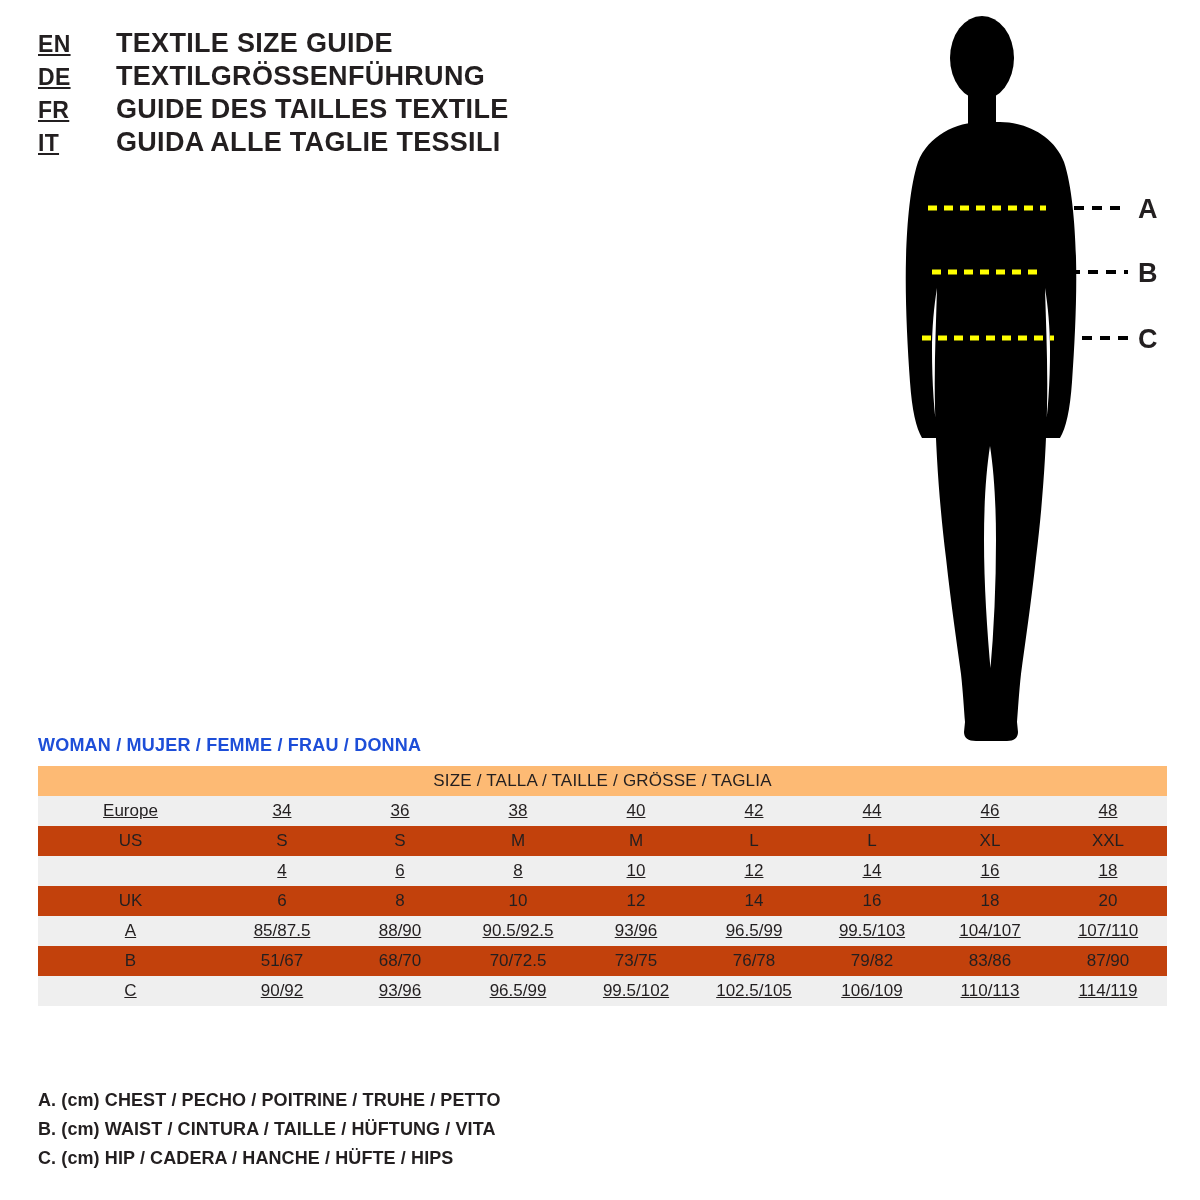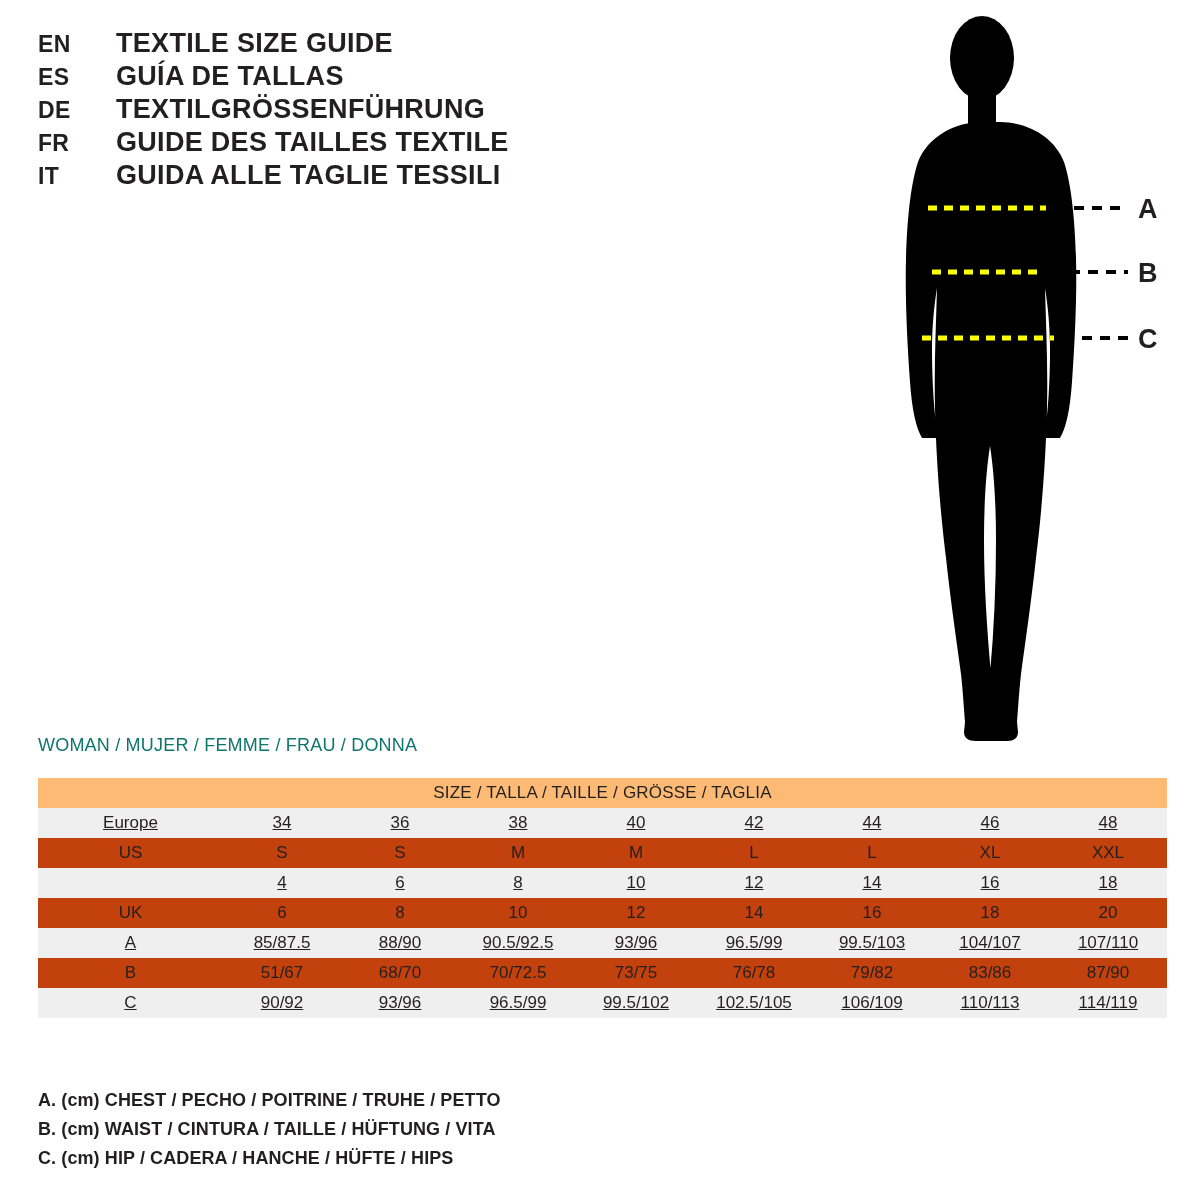--- a/index.html
+++ b/index.html
@@ -27,20 +27,21 @@
     display: flex;
     align-items: baseline;
     height: 33px;
   }
   .title-lang {
     width: 78px;
     font-size: 23px;
     font-weight: bold;
     letter-spacing: 0.3px;
     color: #231f20;
+    text-decoration: underline;
   }
   .title-text {
     font-size: 27px;
     font-weight: bold;
     letter-spacing: 0.3px;
     color: #231f20;
     white-space: nowrap;
   }
 
   
@@ -55,24 +56,24 @@
 
   
   .table-section {
     position: absolute;
     left: 38px;
     top: 735px;
     width: 1130px;
   }
   .woman-label {
     font-size: 18px;
-    font-weight: normal;
-    color: #0f766e;
+    font-weight: bold;
+    color: #1d4ed8;
     letter-spacing: 0.2px;
-    margin-bottom: 22px;
+    margin-bottom: 10px;
   }
   table.size-table {
     border-collapse: collapse;
     width: 1127px;
     table-layout: fixed;
   }
   table.size-table td, table.size-table th {
     font-size: 17px;
     color: #231f20;
     padding: 0;
@@ -113,24 +114,20 @@
     white-space: nowrap;
   }
 </style>
 </head>
 <body>
 
 <div class="titles">
   <div class="title-row">
     <span class="title-lang">EN</span>
     <span class="title-text">TEXTILE SIZE GUIDE</span>
-  </div>
-  <div class="title-row">
-    <span class="title-lang">ES</span>
-    <span class="title-text">GUÍA DE TALLAS</span>
   </div>
   <div class="title-row">
     <span class="title-lang">DE</span>
     <span class="title-text">TEXTILGRÖSSENFÜHRUNG</span>
   </div>
   <div class="title-row">
     <span class="title-lang">FR</span>
     <span class="title-text">GUIDE DES TAILLES TEXTILE</span>
   </div>
   <div class="title-row">

